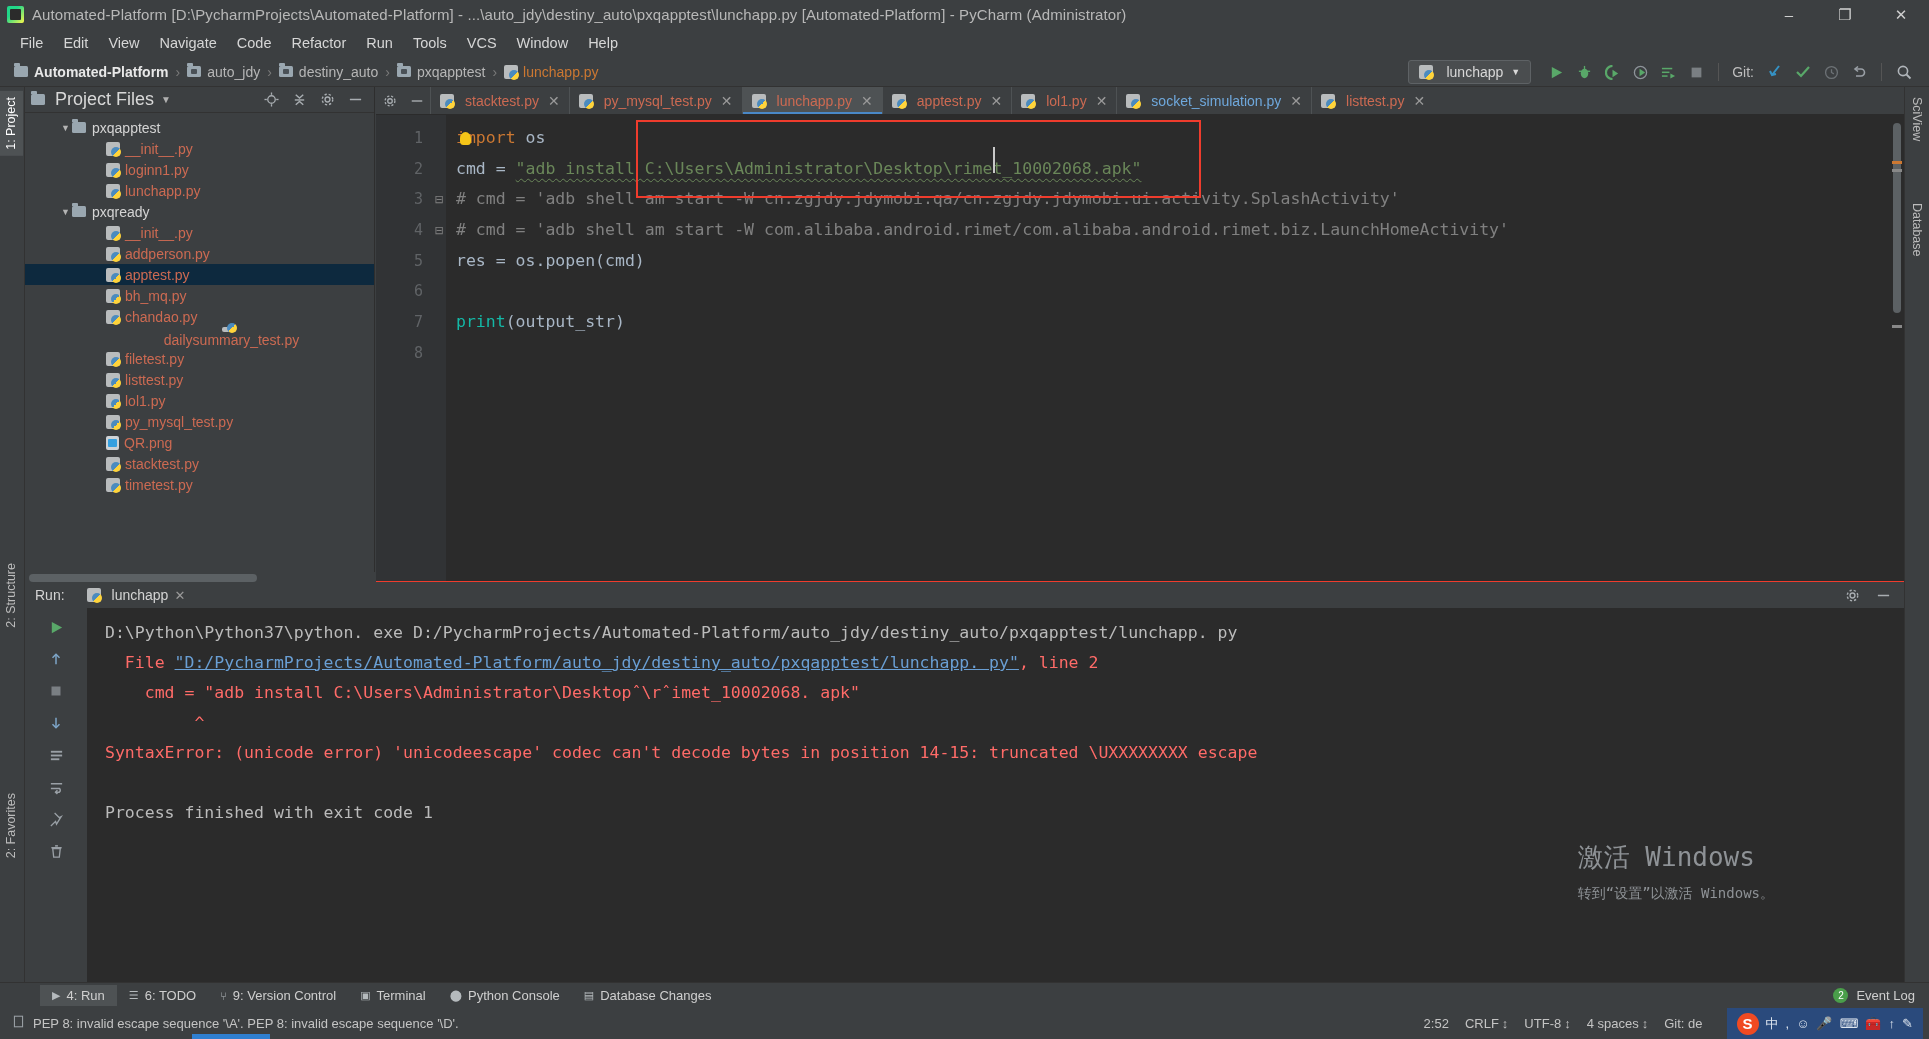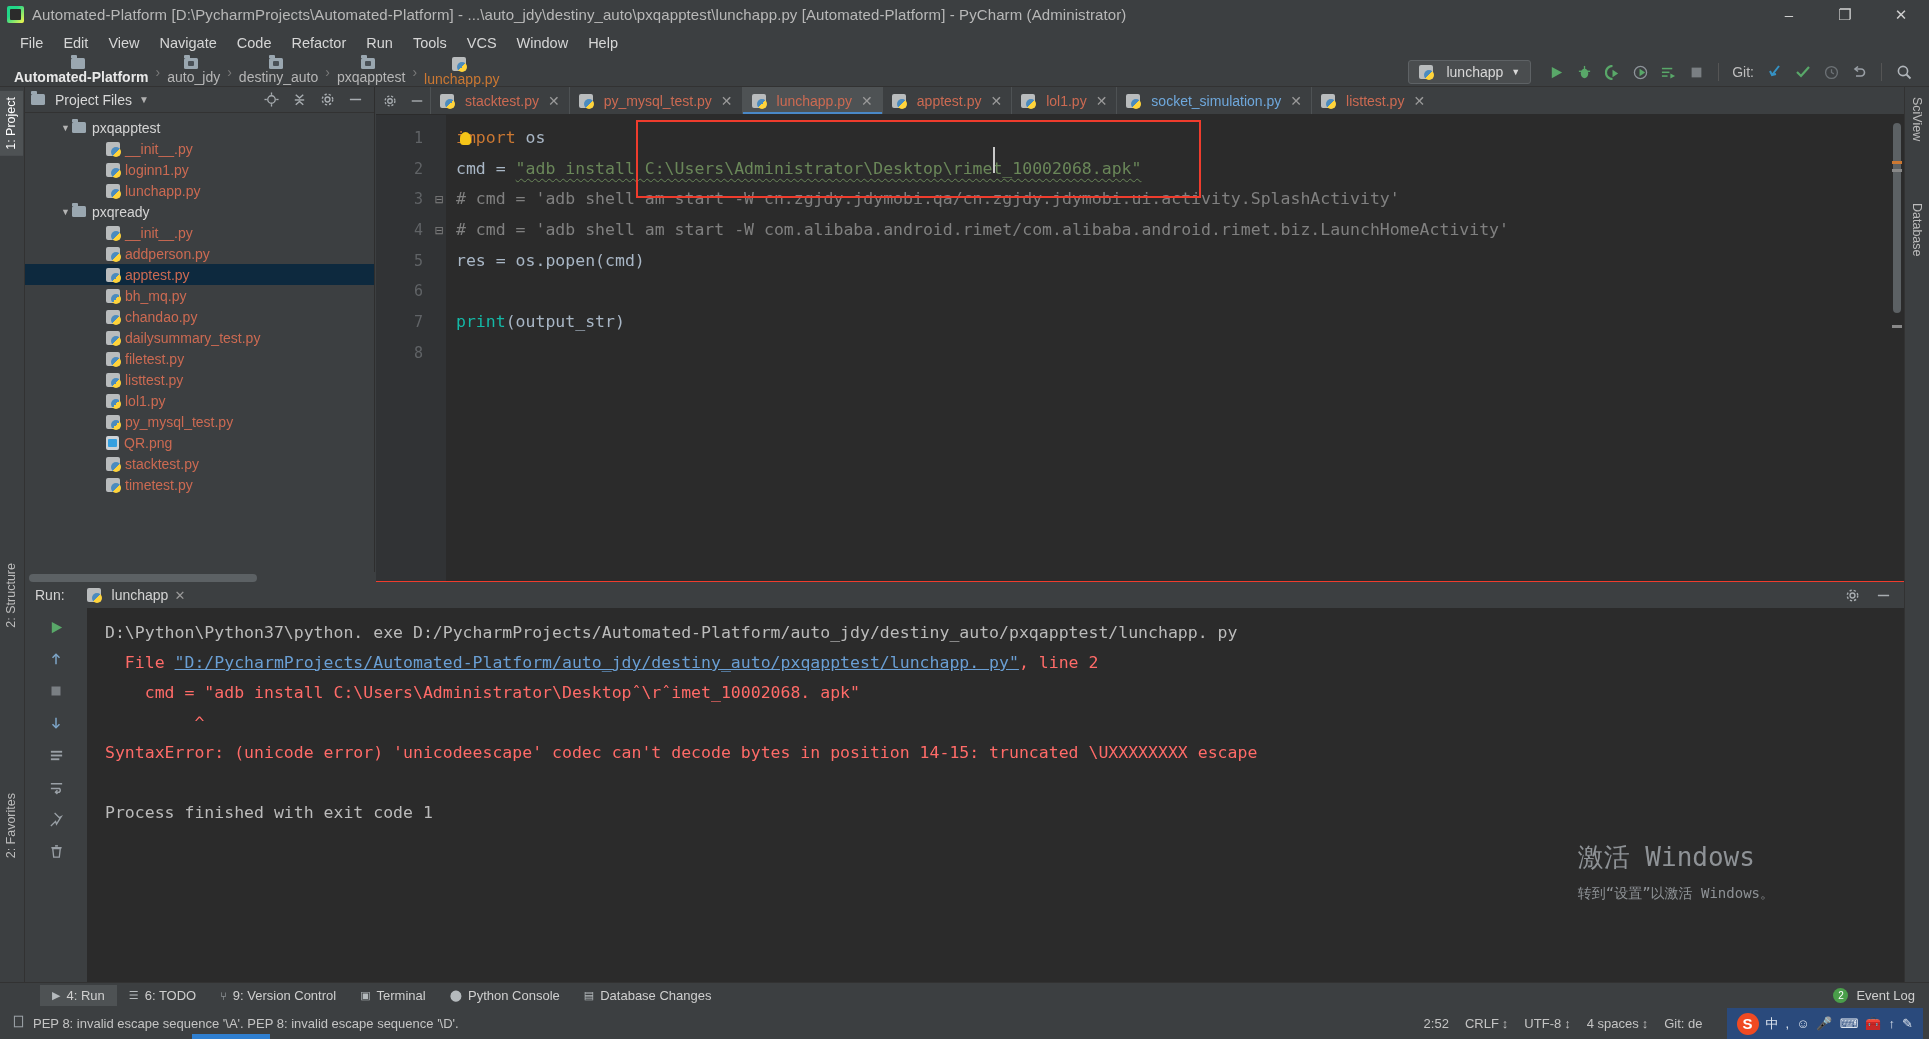--- a/index.html
+++ b/index.html
@@ -40,21 +40,21 @@
   .menu-item {
     color: #d6d6d6; font-size: 14.5px; padding: 3px 10px; white-space: nowrap;
   }
 
   
   .navbar {
     position: absolute; top: 57px; left: 0; width: 1929px; height: 30px;
     background: #3c3f41; display: flex; align-items: center; padding-left: 14px;
     border-bottom: 1px solid #323232;
   }
-  .crumb { display: flex; align-items: center; color: #b6b6b6; font-size: 14px; flex-direction: column; }
+  .crumb { display: flex; align-items: center; color: #b6b6b6; font-size: 14px; }
   .crumb.first { color: #e8e8e8; font-weight: bold; }
   .crumb-sep { color: #7a7a7a; margin: 0 7px; font-size: 14px; }
   .ico-folder {
     display: inline-block; width: 14px; height: 11px; background: #9aa7b0;
     border-radius: 1.5px; margin-right: 6px; position: relative;
   }
   .ico-folder::before {
     content: ""; position: absolute; left: 0; top: -3px; width: 6px; height: 3px;
     background: #9aa7b0; border-radius: 1px 1px 0 0;
   }
@@ -111,21 +111,21 @@
 
   
   .project-panel {
     position: absolute; left: 25px; top: 87px; width: 350px; height: 495px;
     background: #3c3f41; border-right: 1px solid #2e2e2e;
   }
   .proj-header {
     height: 26px; display: flex; align-items: center; padding: 0 6px;
     border-bottom: 1px solid #323232;
   }
-  .proj-title { color: #d8d8d8; font-size: 14px; margin-left: 4px; }
+  .proj-title { color: #d8d8d8; font-size: 18px; margin-left: 4px; }
   .caret-dn { margin-left: 7px; color: #b0b0b0; font-size: 10px; }
   .proj-actions { margin-left: auto; display: flex; align-items: center; gap: 11px; padding-right: 4px; }
   .p-ico { color: #a8adb1; width: 17px; height: 17px; display: flex; align-items: center; justify-content: center; }
 
   .tree { position: relative; height: 440px; overflow: hidden; padding-top: 4px; }
   .tnode {
     display: flex; align-items: center; height: 21px; font-size: 14px;
     white-space: nowrap; padding-right: 4px;
   }
   .tnode.sel { background: #0d293e; }
@@ -518,21 +518,21 @@
         <div class="tnode" style="padding-left: 68px;">
           <span class="arrow"></span>
           <span class="ico-py"></span>
           <span class="tname pyfile">bh_mq.py</span>
         </div>
         <div class="tnode" style="padding-left: 68px;">
           <span class="arrow"></span>
           <span class="ico-py"></span>
           <span class="tname pyfile">chandao.py</span>
         </div>
-        <div class="tnode" style="padding-left: 68px;">
+        <div class="tnode" style="padding-left: 68px; flex-direction: column;">
           <span class="arrow"></span>
           <span class="ico-py"></span>
           <span class="tname pyfile">dailysummary_test.py</span>
         </div>
         <div class="tnode" style="padding-left: 68px;">
           <span class="arrow"></span>
           <span class="ico-py"></span>
           <span class="tname pyfile">filetest.py</span>
         </div>
         <div class="tnode" style="padding-left: 68px;">

